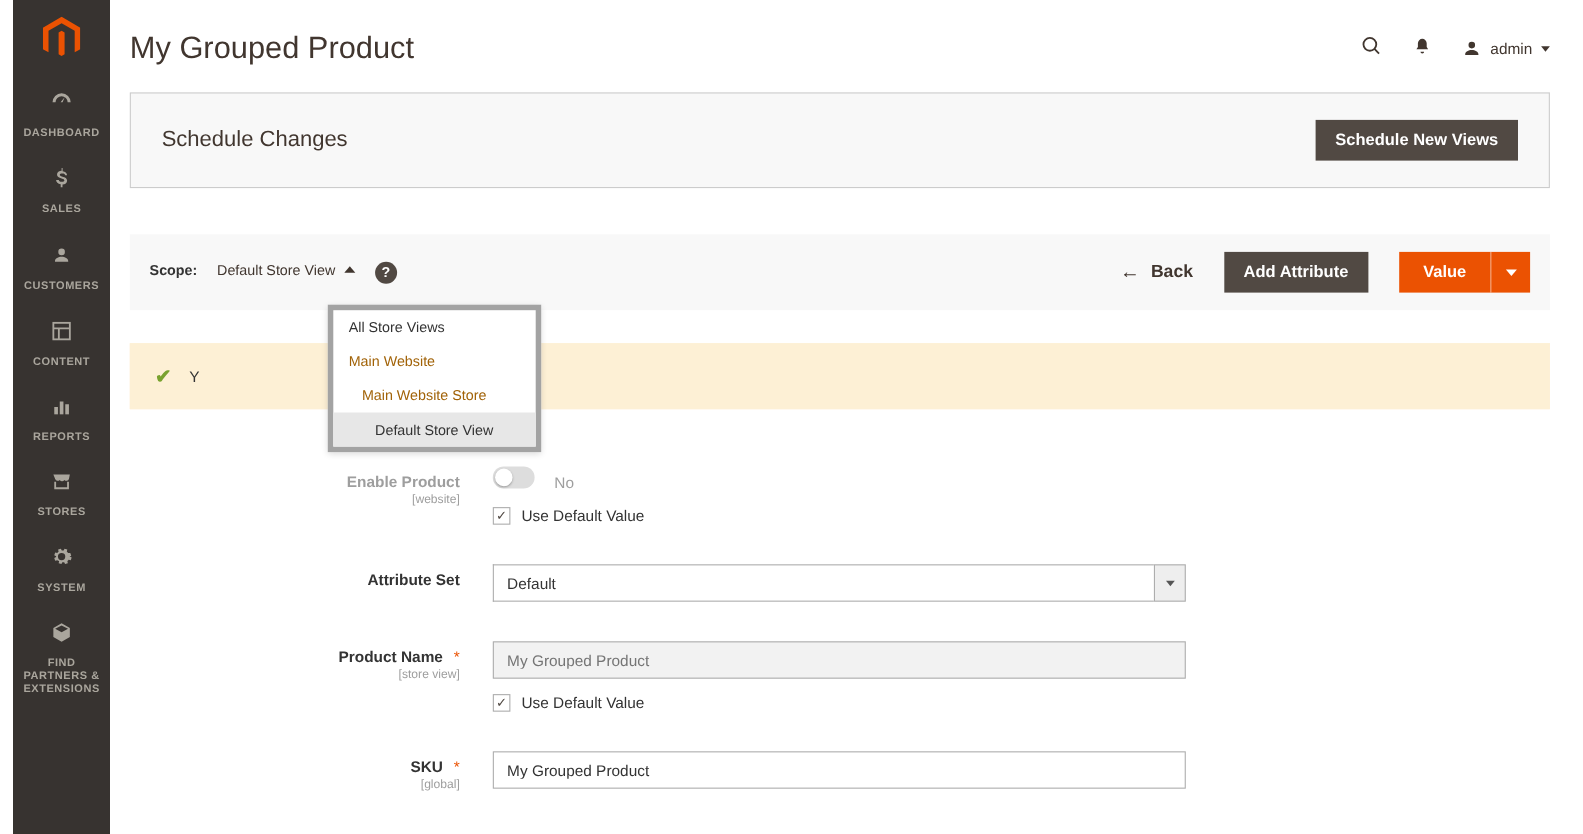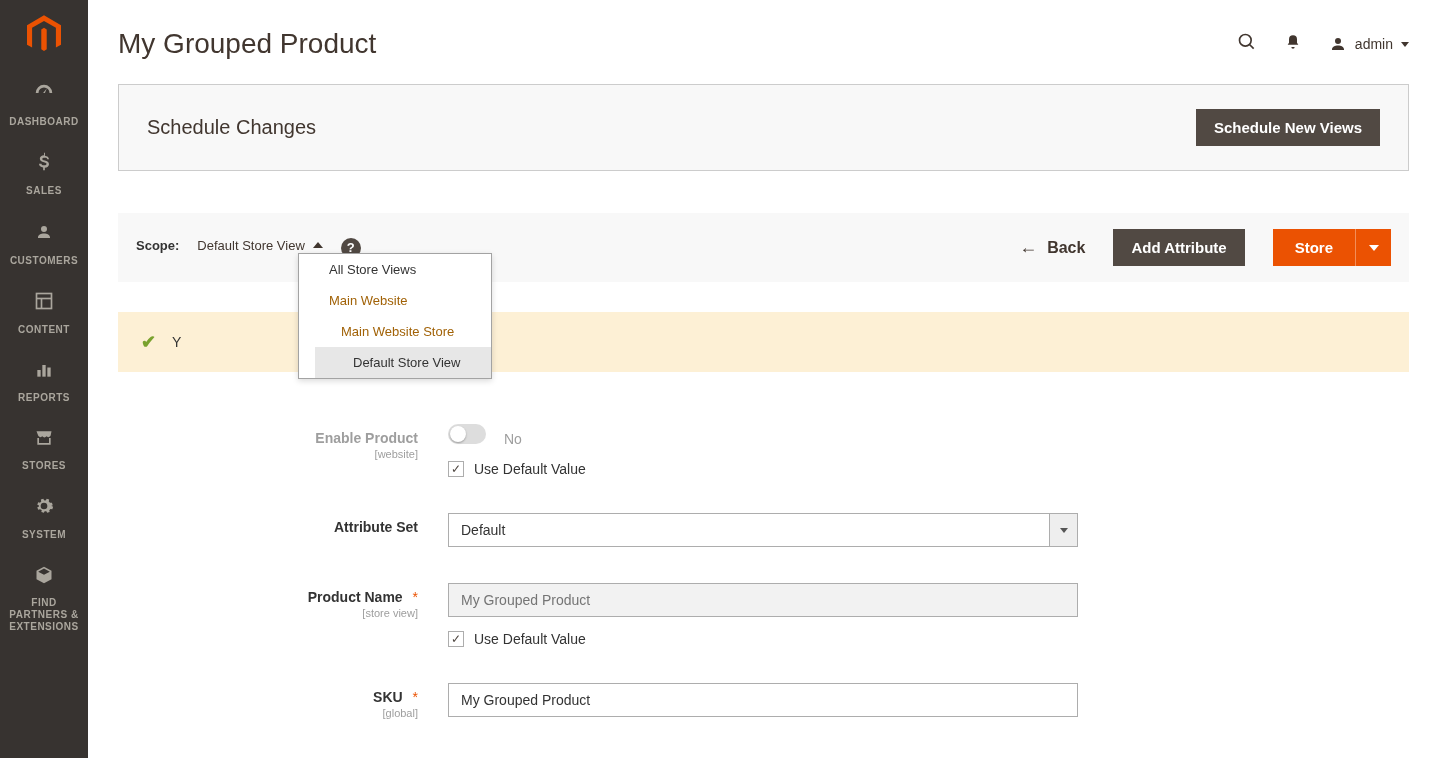--- a/index.html
+++ b/index.html
@@ -1,19 +1,19 @@
 <!DOCTYPE html>
 <html><head>
 <meta charset="utf-8">
 <style>
 * { box-sizing: border-box; margin: 0; padding: 0; }
 body { font-family: 'Helvetica Neue', Helvetica, Arial, sans-serif; font-size: 14px; color: #333; background: #fff; }
 
 .sidebar {
-  position: fixed; left: 0; top: 0; bottom: 0; width: 88px; background: #373330; z-index: 100;
+  position: fixed; left: 12px; top: 0; bottom: 0; width: 88px; background: #373330; z-index: 100;
 }
 .sidebar-logo {
   height: 70px; display: flex; align-items: center; justify-content: center;
 }
 .sidebar-logo svg { width: 34px; height: 40px; }
 .sidebar-item {
   display: flex; flex-direction: column; align-items: center; justify-content: center;
   padding: 12px 4px; color: #aaa69d; font-size: 10px; letter-spacing: 0.5px;
   cursor: pointer; text-align: center; line-height: 1.2;
 }
@@ -56,22 +56,22 @@
 }
 .right-actions { display: flex; align-items: center; gap: 28px; }
 .save-group { display: flex; }
 .save-group .btn-primary { padding: 10px 22px; }
 .save-group .dropdown-toggle {
   background: #eb5202; color: #fff; width: 36px; display: flex; align-items: center; justify-content: center;
   border-left: 1px solid rgba(255,255,255,0.35); cursor: pointer;
 }
 
 .scope-dropdown {
-  position: absolute; left: 180px; top: 40px; background: #fff;
-  border: 1px solid #a3a3a3; box-shadow: 0 2px 6px rgba(0,0,0,0.15); min-width: 194px; z-index: 50; padding-left: 16px;
+  position: absolute; left: 180px; top: 64px; background: #fff;
+  border: 5px solid #a3a3a3; box-shadow: 0 2px 6px rgba(0,0,0,0.15); min-width: 194px; z-index: 50;
 }
 .scope-dropdown .opt { padding: 8px 14px; font-size: 13px; cursor: pointer; color: #333; }
 .scope-dropdown .opt.group { color: #a16207; cursor: default; }
 .scope-dropdown .opt.indent-1 { padding-left: 26px; }
 .scope-dropdown .opt.indent-2 { padding-left: 38px; }
 .scope-dropdown .opt.selected { background: #e7e7e7; }
 
 .success-banner {
   background: #fdf0d5; border: 1px solid #fdf0d5;
   margin-top: 30px; padding: 18px 22px; display: flex; align-items: center; gap: 16px;
@@ -228,21 +228,21 @@
       </span>
       <span class="help-icon">?</span>
     </div>
     <div class="right-actions">
       <button class="btn-back">
         <span class="arrow-left"></span>
         <span>Back</span>
       </button>
       <button class="btn btn-dark">Add Attribute</button>
       <div class="save-group">
-        <button class="btn btn-primary">Store</button>
+        <button class="btn btn-primary">Value</button>
         <div class="dropdown-toggle">
           <span class="tri-down" style="color:#fff"></span>
         </div>
       </div>
     </div>
 
     <div class="scope-dropdown">
       <div class="opt">All Store Views</div>
       <div class="opt group">Main Website</div>
       <div class="opt group indent-1">Main Website Store</div>

